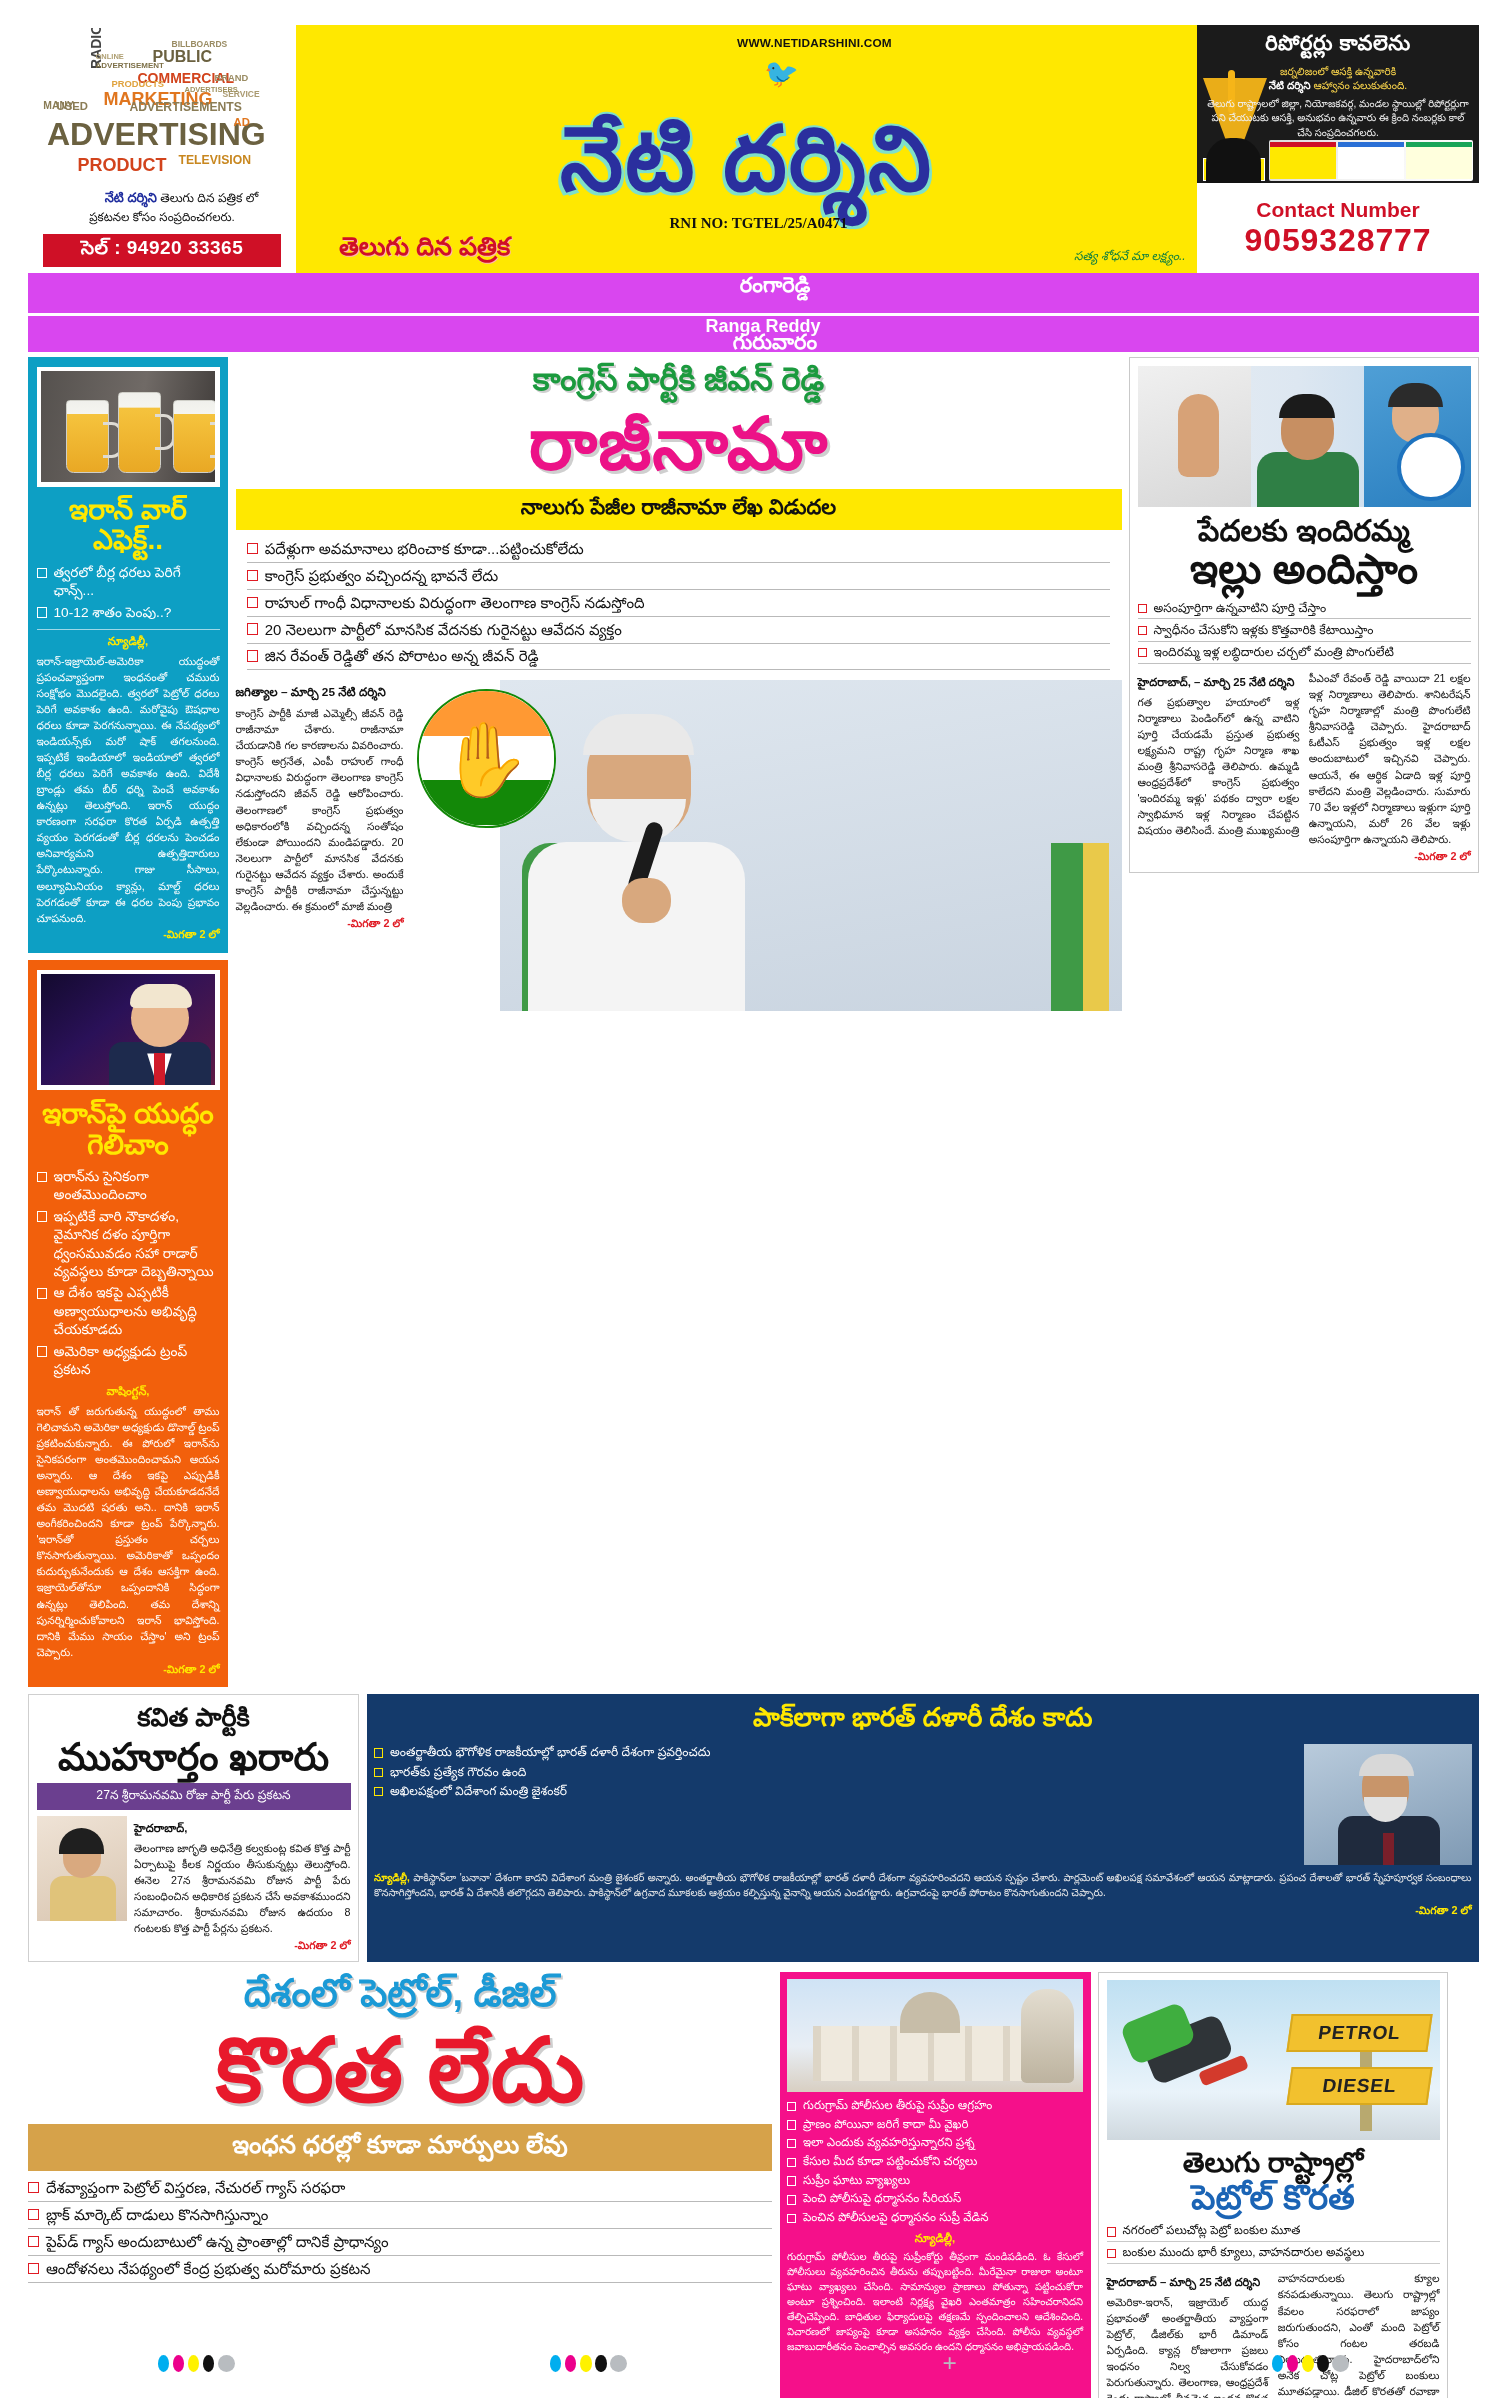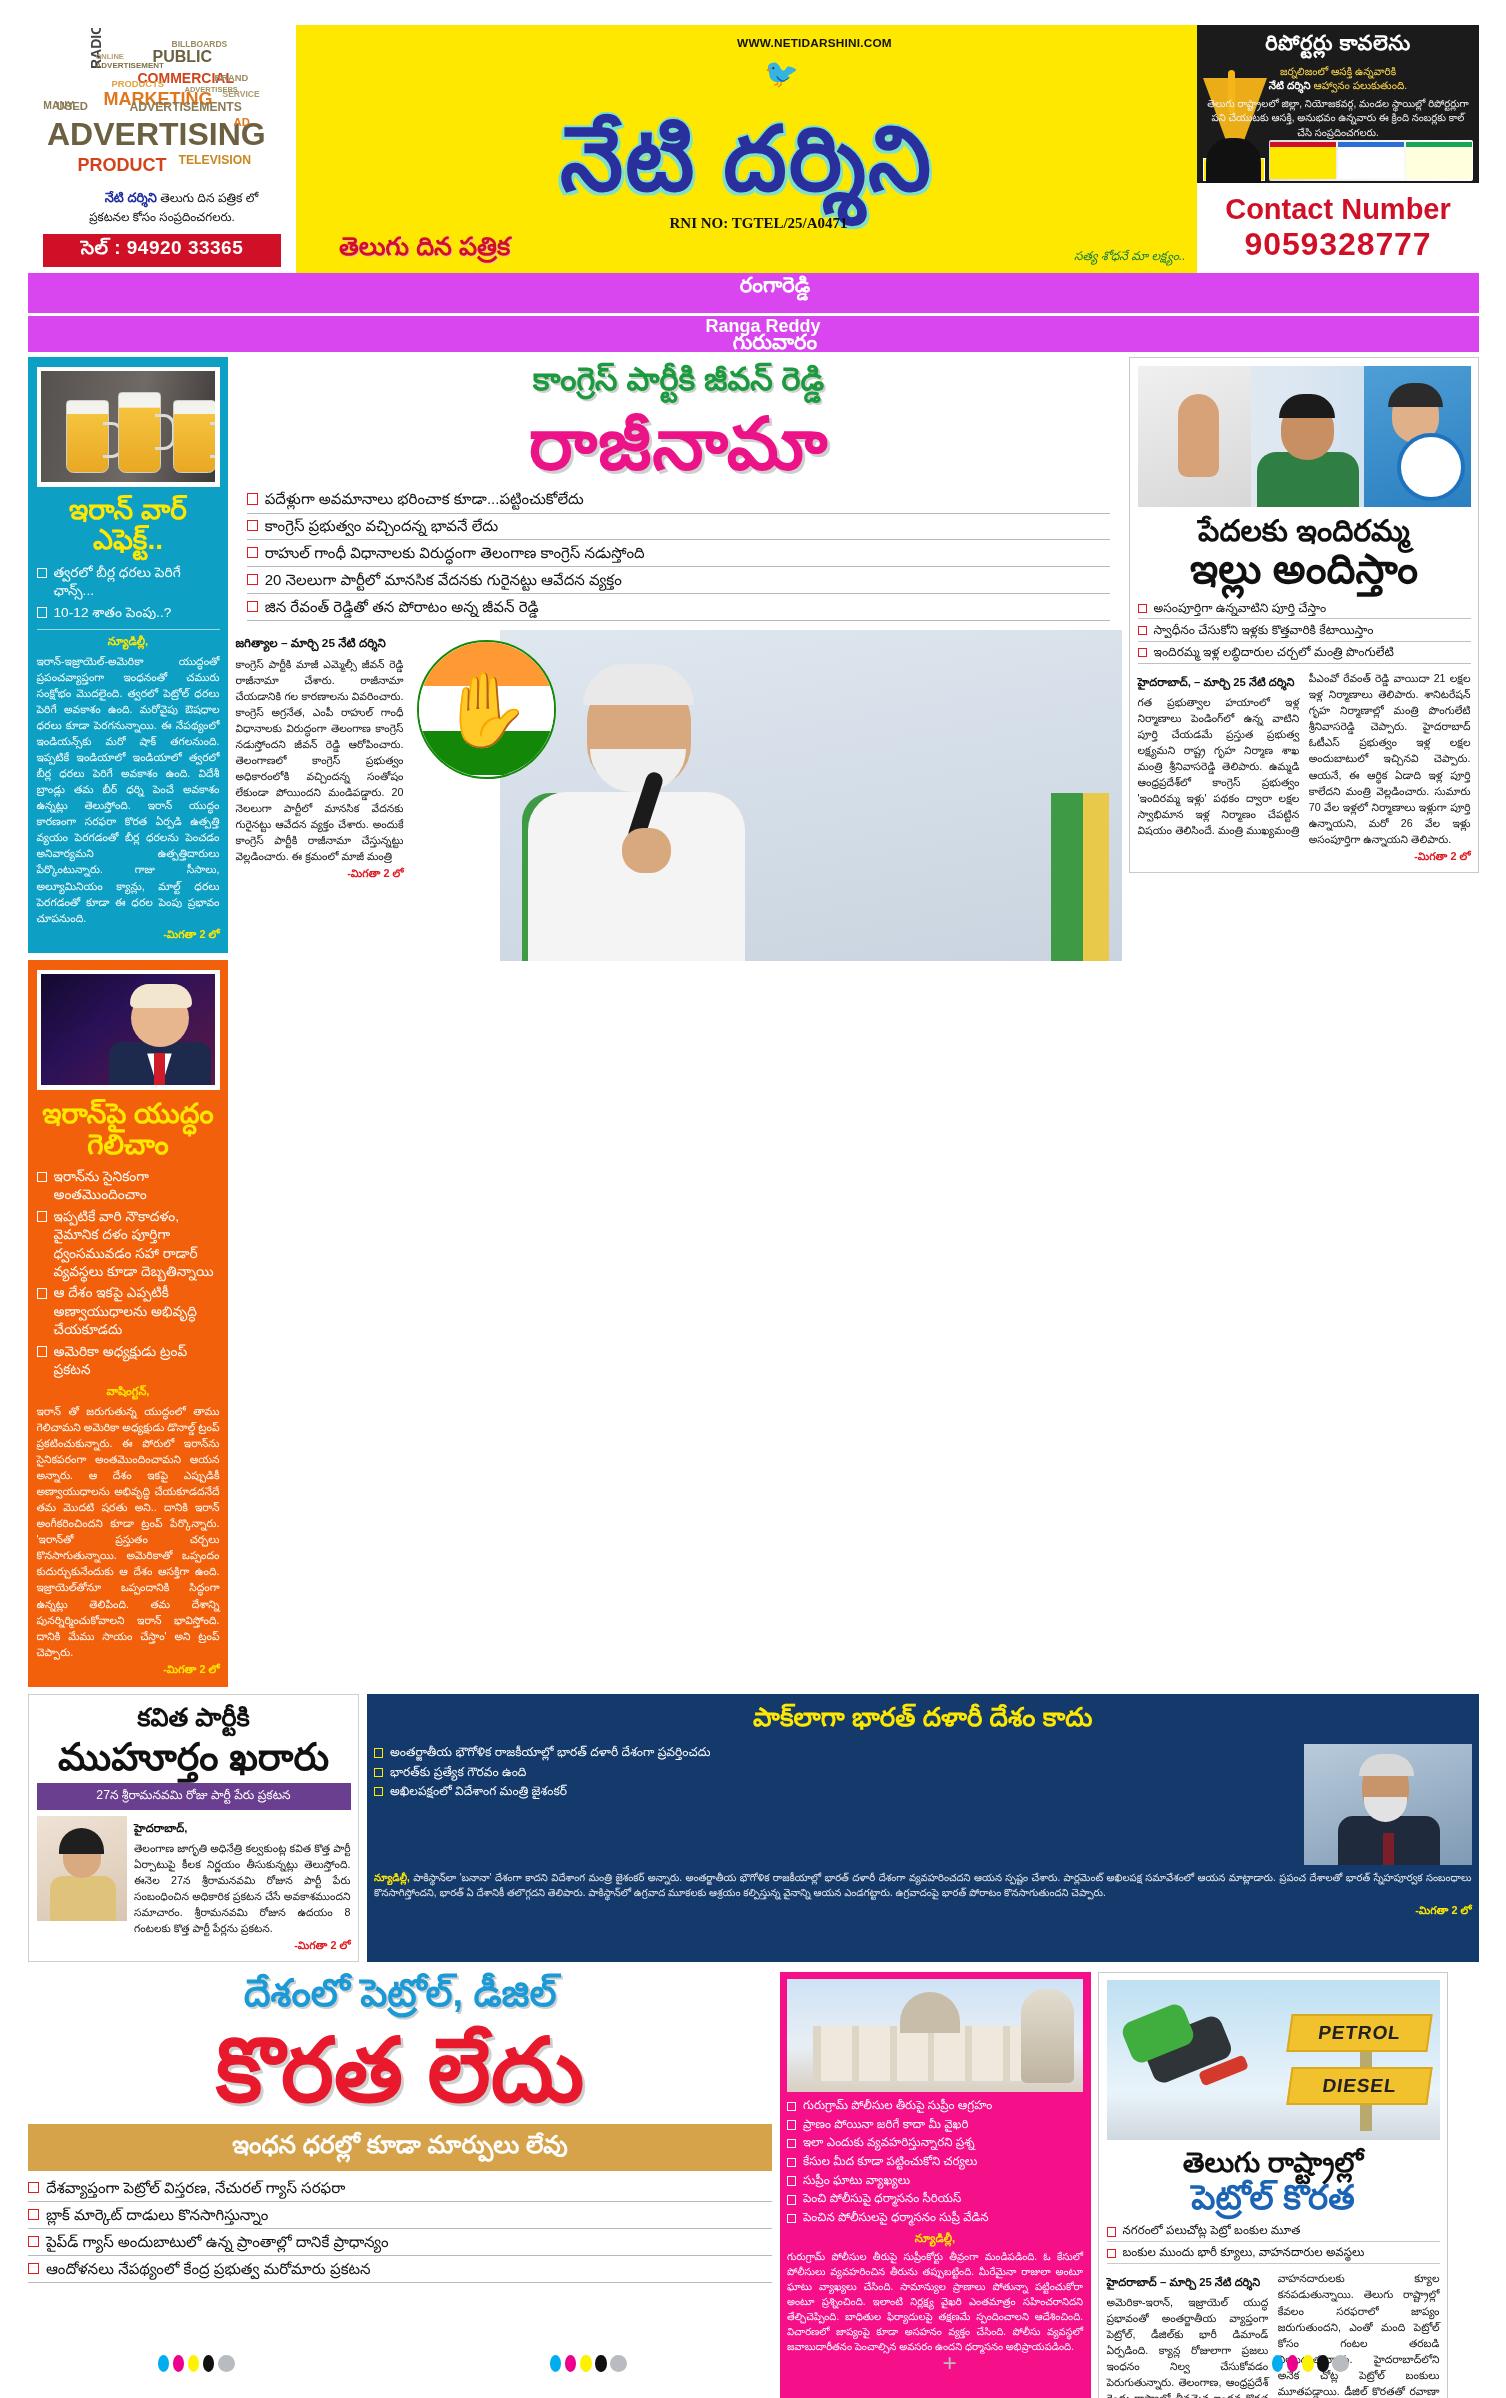--- a/index.html
+++ b/index.html
@@ -70,21 +70,21 @@
   .rb-logo { background:#ffe800; color:#2a2f9e; font-size:12.2px; font-weight:bold; padding:1.9px 5.6px; border:0.9px solid #fff;}
   .rb-papers { flex:1; height:41px; background:
       linear-gradient(120deg,#d9d9d9 0%, #f2f2f2 40%, #ffffff 100%); border-radius:1.9px;
       display:flex; gap:1.9px; padding:1.9px; }
   .rb-papers i { display:block; flex:1; background:#ffe800; border-top:5.6px solid #cf1026;}
   .rb-papers i:nth-child(2){background:#fff;border-top-color:#2a6fd6;}
   .rb-papers i:nth-child(3){background:#ffd;border-top-color:#19a558;}
 
   .contact-box { height: 90px; background: #ffffff; display:flex; flex-direction:column;
     align-items:center; justify-content:center; }
-  .contact-label { color:#cf1026; font-size:29px; font-weight:bold; }
+  .contact-label { color:#cf1026; font-size:21px; font-weight:bold; }
   .contact-number { color:#cf1026; font-size:32px; font-weight:bold; letter-spacing:0.9px; }
 
   
   .infobars { margin: 0 28px; }
   .bar { background:#d946ef; color:#fff; display:flex; align-items:center;flex-direction:column; }
   .bar-te { height: 40px; font-size: 21px; font-weight: bold; gap: 28px; padding-left: 43px; }
   .bar-sep { height: 2.8px; background:#ffffff; }
   .bar-en { height: 36px; font-size: 18px; font-weight: bold; gap: 24.5px; padding-left: 19px;
     font-family:"Liberation Sans", sans-serif; }
 
@@ -419,20 +419,21 @@
         </div>
         <div class="dateline">వాషింగ్టన్,</div>
         <div class="body-te">ఇరాన్ తో జరుగుతున్న యుద్ధంలో తాము గెలిచామని అమెరికా అధ్యక్షుడు డొనాల్డ్ ట్రంప్ ప్రకటించుకున్నారు. ఈ పోరులో ఇరాన్‌ను సైనికపరంగా అంతమొందించామని ఆయన అన్నారు. ఆ దేశం ఇకపై ఎప్పుడికీ అణ్వాయుధాలను అభివృద్ధి చేయకూడదనేదే తమ మొదటి షరతు అని.. దానికి ఇరాన్ అంగీకరించిందని కూడా ట్రంప్ పేర్కొన్నారు. 'ఇరాన్‌తో ప్రస్తుతం చర్చలు కొనసాగుతున్నాయి. అమెరికాతో ఒప్పందం కుదుర్చుకునేందుకు ఆ దేశం ఆసక్తిగా ఉంది. ఇజ్రాయెల్‌తోనూ ఒప్పందానికి సిద్ధంగా ఉన్నట్లు తెలిపింది. తమ దేశాన్ని పునర్నిర్మించుకోవాలని ఇరాన్ భావిస్తోంది. దానికి మేము సాయం చేస్తాం' అని ట్రంప్ చెప్పారు.</div>
         <div class="more"><span class="n">-మిగతా 2 లో</span></div>
       </div>
     </div>
 
     <div class="col-mid">
       <div class="mid-kicker">కాంగ్రెస్ పార్టీకి జీవన్ రెడ్డి</div>
       <div class="mid-headline">రాజీనామా</div>
+      <div class="yellow-strip">నాలుగు పేజీల రాజీనామా లేఖ విడుదల</div>
       <div class="mid-bullets">
         <div class="bul">
             <span class="sq"></span>
             <span>పదేళ్లుగా అవమానాలు భరించాక కూడా...పట్టించుకోలేదు</span>
           </div>
         <div class="bul">
             <span class="sq"></span>
             <span>కాంగ్రెస్ ప్రభుత్వం వచ్చిందన్న భావనే లేదు</span>
           </div>
         <div class="bul">

